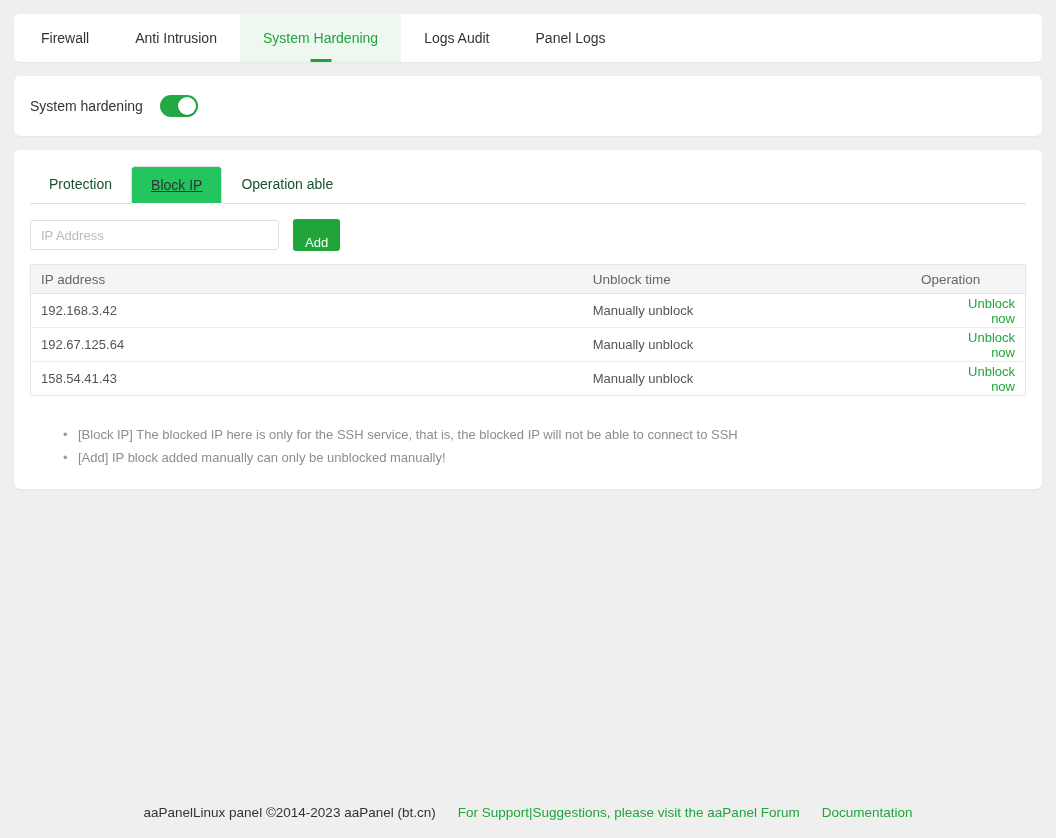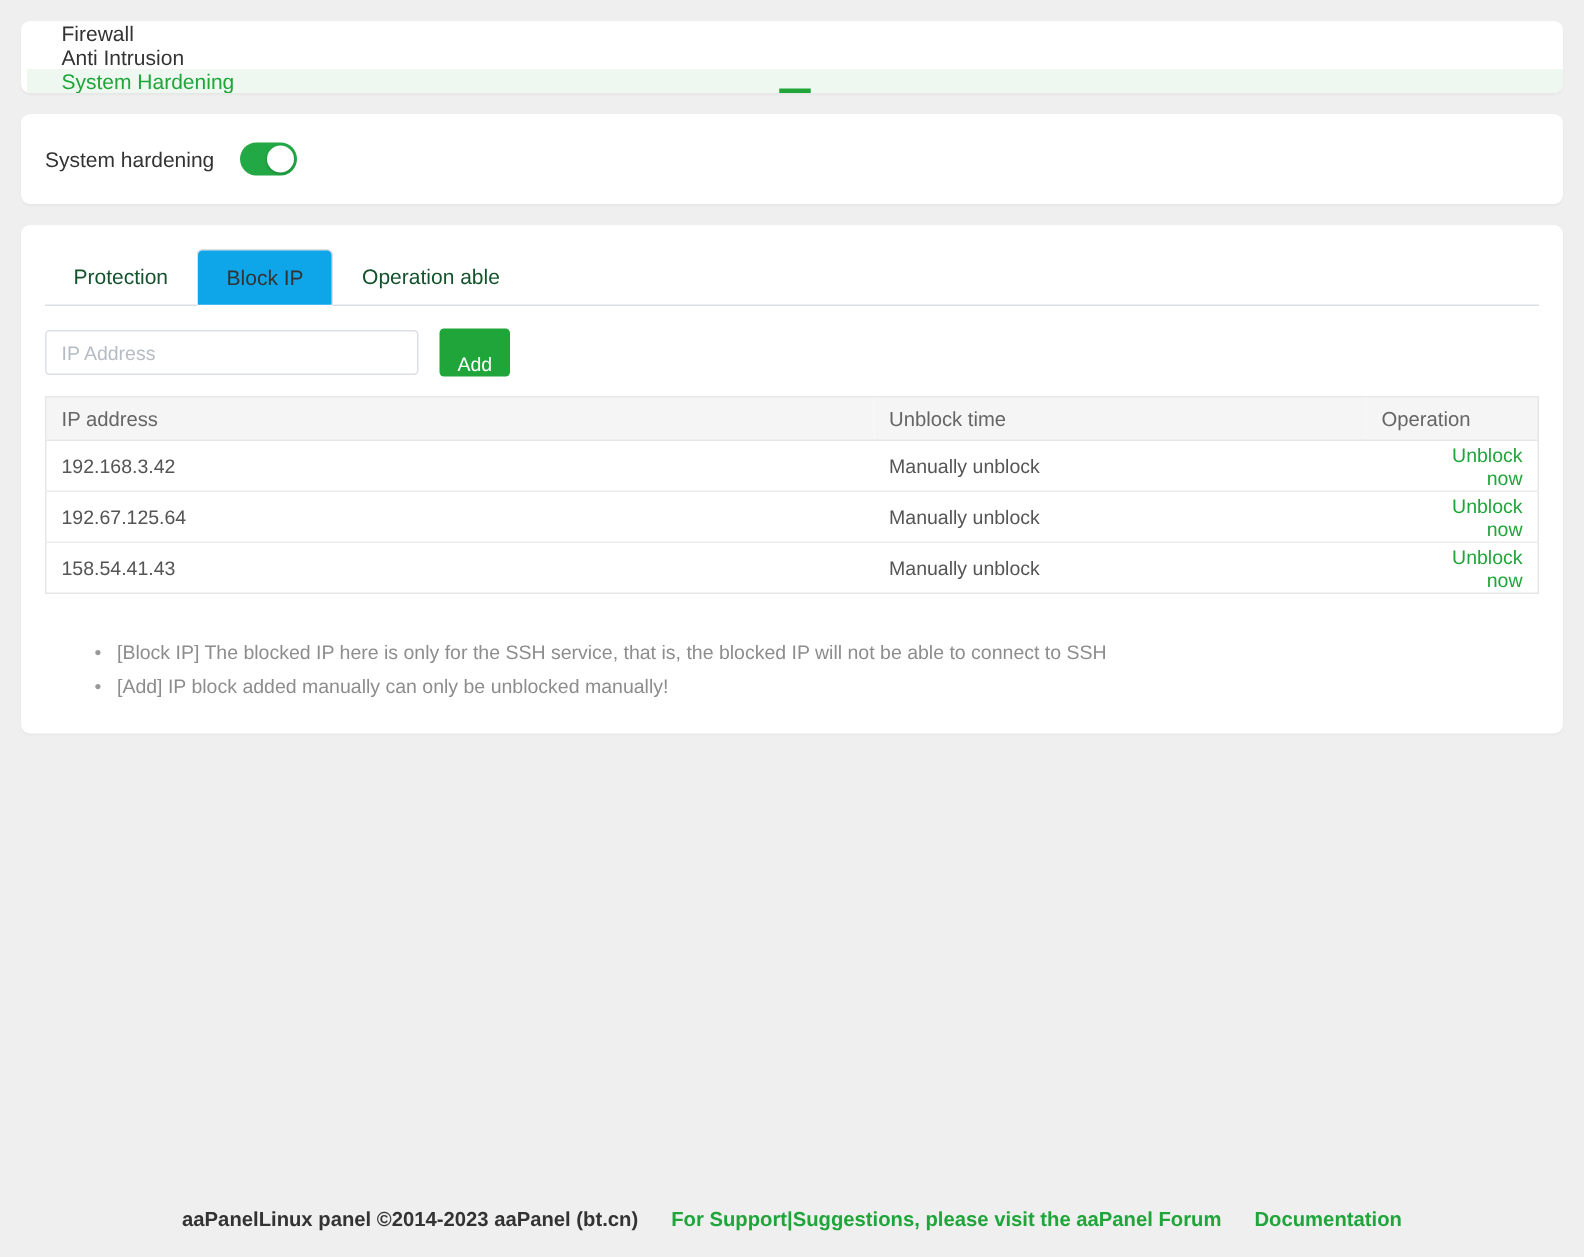--- a/index.html
+++ b/index.html
@@ -20,21 +20,20 @@
   }
 
   
   .main-tabs {
     margin-top: 14px;
     height: 48px;
     display: flex;
     align-items: stretch;
     padding-left: 4px;
     overflow: hidden;
-    flex-direction: column;
   }
   .main-tab {
     padding: 0 23px;
     display: flex;
     align-items: center;
     font-size: 14px;
     color: #333;
     cursor: pointer;
     position: relative;
     white-space: nowrap;
@@ -98,25 +97,26 @@
     padding: 0 19px;
     height: 38px;
     line-height: 37px;
     font-size: 14px;
     color: #14532d;
     cursor: pointer;
     margin-bottom: -1px;
     white-space: nowrap;
   }
   .sub-tab.active {
-    background: #0ea5e9;
+    background: #22c55e;
     border: 1px solid #dcdfe6;
     border-bottom: 1px solid #fff;
     border-radius: 4px 4px 0 0;
     color: #333;
+    text-decoration: underline;
   }
 
   .add-row {
     margin-top: 15px;
     display: flex;
     align-items: center;
   }
   .ip-input {
     width: 249px;
     height: 30px;
@@ -200,21 +200,20 @@
   .footer {
     position: absolute;
     left: 0;
     right: 0;
     top: 805px;
     display: flex;
     justify-content: center;
     align-items: center;
     gap: 22px;
     font-size: 13.5px;
-    font-weight: bold;
   }
   .footer .copyright { color: #333; }
   .footer a { color: #20a53a; text-decoration: none; cursor: pointer; }
 </style>
 </head>
 <body>
 
 <div class="card main-tabs">
   <div class="main-tab">Firewall</div>
   <div class="main-tab">Anti Intrusion</div>

